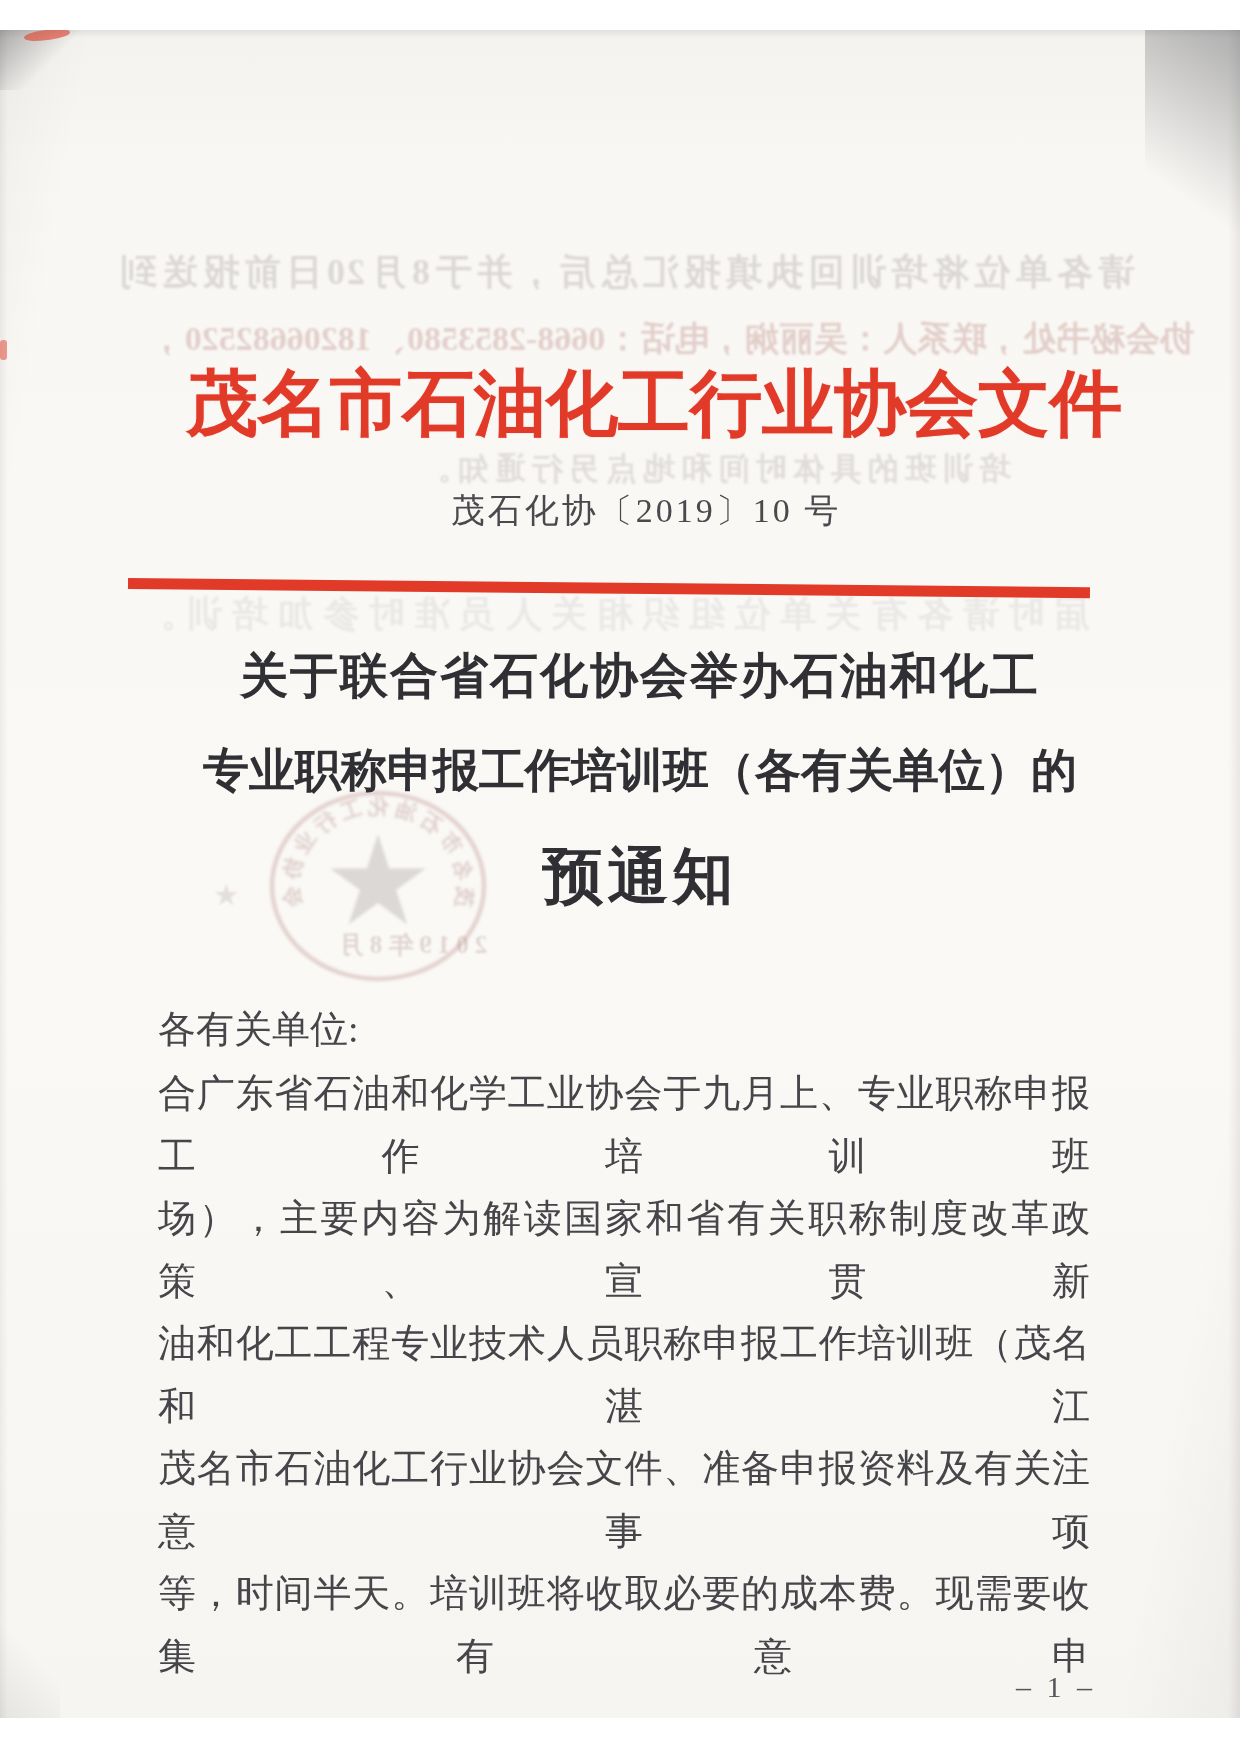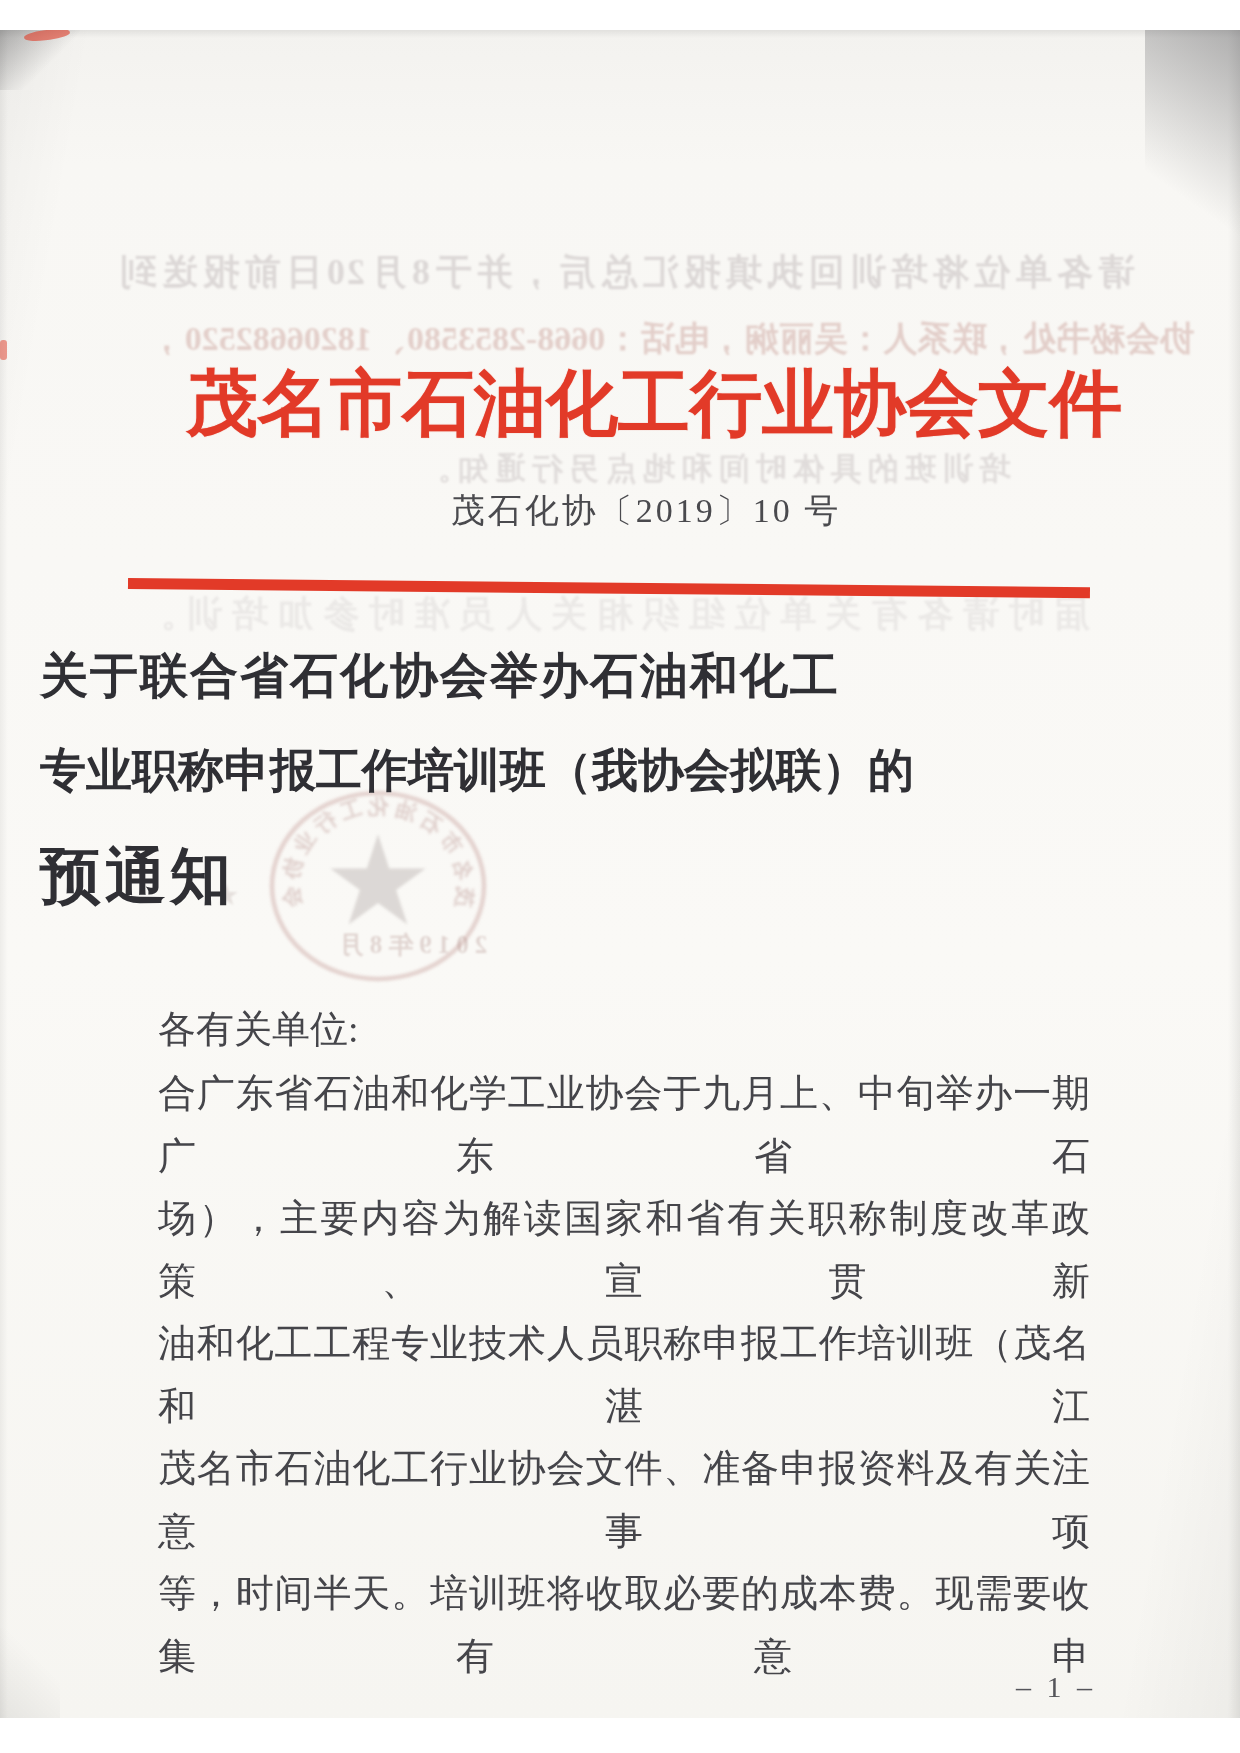--- a/index.html
+++ b/index.html
@@ -64,21 +64,21 @@
   .doc-number {
     position:absolute; left:46px; top:458px; width:1200px;
     text-align:center; font-size:34px; color:#4a4a4e; letter-spacing:3px;
   }
   .red-rule {
     position:absolute; left:128px; top:548px; width:962px; height:11px;
     background:#e23a28; transform: rotate(0.55deg); transform-origin: left center;
   }
 
   
-  .heading-line { position:absolute; left:40px; width:1200px; 
+  .heading-line { position:absolute; left:40px; width:1200px; text-align:center;
     font-weight:bold; color:#2f2f34; }
   .heading-1 { top:614px; font-size:48px; letter-spacing:2px; }
   .heading-2 { top:710px; font-size:46px; }
   .heading-3 { top:806px; font-size:61px; letter-spacing:4px; }
 
   
   .salutation {
     position:absolute; left:158px; top:974px; font-size:38px; color:#45454a;
   }
   .body-block { position:absolute; left:158px; top:1032px; width:932px; }
@@ -125,27 +125,27 @@
     </svg>
   </div>
   <div class="ghost ghost-seal-date">2019年8月</div>
   <div class="ghost ghost-star-fleck">★</div>
 
   <div class="org-title">茂名市石油化工行业协会文件</div>
   <div class="doc-number">茂石化协〔2019〕10 号</div>
   <div class="red-rule"></div>
 
   <div class="heading-line heading-1">关于联合省石化协会举办石油和化工</div>
-  <div class="heading-line heading-2">专业职称申报工作培训班（我协会拟联）的</div>
+  <div class="heading-line heading-2">专业职称申报工作培训班（各有关单位）的</div>
   <div class="heading-line heading-3">预通知</div>
 
   <div class="salutation">各有关单位:</div>
 
   <div class="body-block">
-    <div class="body-line">合广东省石油和化学工业协会于九月上、中旬举办一期广东省石</div>
+    <div class="body-line">合广东省石油和化学工业协会于九月上、专业职称申报工作培训班</div>
     <div class="body-line">场），主要内容为解读国家和省有关职称制度改革政策、宣贯新</div>
     <div class="body-line">油和化工工程专业技术人员职称申报工作培训班（茂名和湛江</div>
     <div class="body-line">茂名市石油化工行业协会文件、准备申报资料及有关注意事项</div>
     <div class="body-line">等，时间半天。培训班将收取必要的成本费。现需要收集有意申</div>
 
   </div>
 
   <div class="page-number">– 1 –</div>
 
 </div>

